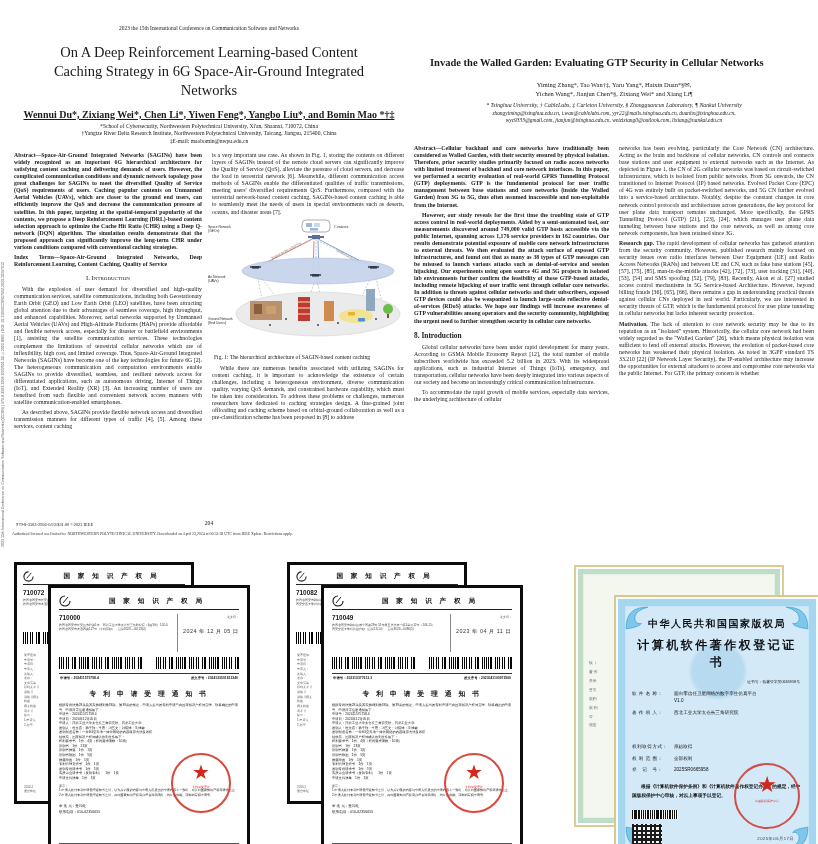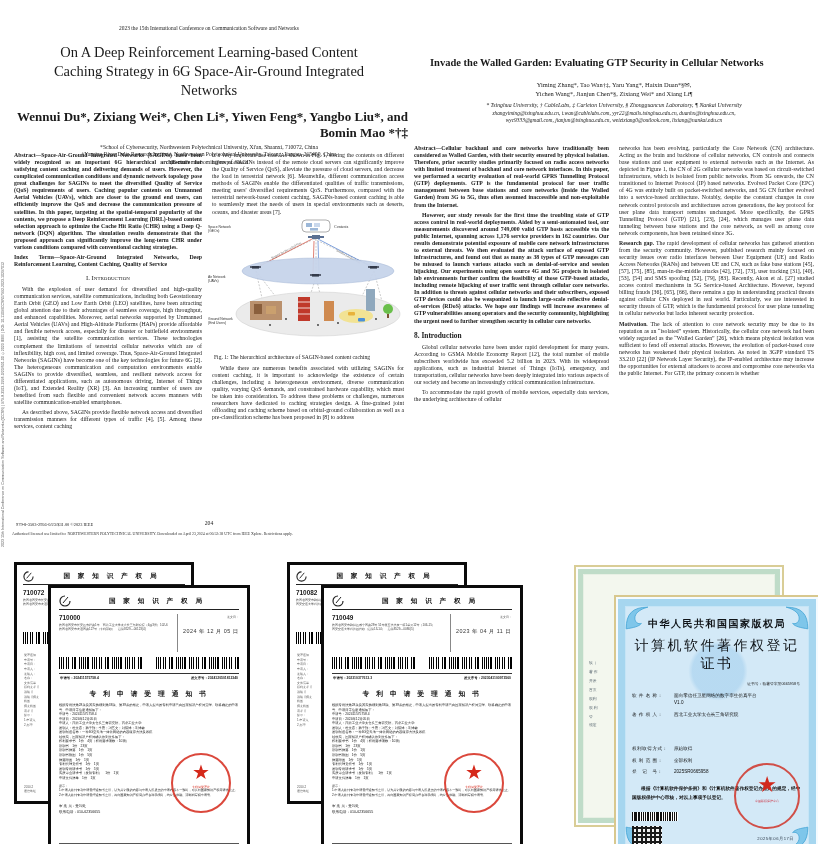--- a/index.html
+++ b/index.html
@@ -12,21 +12,21 @@
              writing-mode:vertical-rl;transform:rotate(180deg);
              font-family:"Liberation Sans", sans-serif;font-size:3.6px;color:#555;overflow:hidden;}
 
   
   .paper{position:absolute;background:#fff;}
   .paper-left{left:10px;top:2px;width:398px;height:530px;}
   .paper-right{left:410px;top:0;width:408px;height:532px;}
 
   .conf-header{text-align:center;font-size:5.4px;color:#222;margin-top:6px;}
   .lp-title{font-size:14.5px;font-weight:normal;text-align:center;line-height:1.3;margin:12px 28px 0;}
-  .lp-authors{text-align:right;font-size:13px;font-weight:600;margin-top:9px;}
+  .lp-authors{text-align:center;font-size:10px;font-weight:600;margin-top:9px;text-decoration:underline;}
   .lp-affils{text-align:center;font-size:5.6px;margin-top:3px;line-height:1.35;}
 
   .cols{position:absolute;left:4px;right:4px;display:flex;gap:10px;overflow:hidden;}
   .lp-cols{top:133px;height:362px;}
   .rp-cols{top:128px;height:398px;}
   .col{width:192px;font-size:5.8px;line-height:1.22;text-align:justify;}
   .col p{margin:0 0 3px 0;}
   .abs{font-weight:bold;}
   .ind{text-indent:8px;}
   .sec-head{text-align:center;font-variant:small-caps;font-size:6.6px;margin:6px 0 4px;}
@@ -88,21 +88,21 @@
   .cert-front{position:absolute;left:58px;top:38px;width:206px;height:266px;z-index:2;box-sizing:border-box;
               background:#d3e9f7;border:2px solid #d8c88e;
               box-shadow:inset 0 0 0 2px #f4fbff, inset 0 0 0 9px #a6d6ef, inset 0 0 0 10px #c6e5f6;
               padding:20px 16px 10px;}
   .cert-wm{position:absolute;left:72px;top:44px;width:60px;height:60px;border-radius:50%;
            background:radial-gradient(circle,rgba(150,200,235,.45) 0 60%,rgba(150,200,235,0) 70%);}
   .corner{position:absolute;width:26px;height:26px;}
   .c-tl{left:8px;top:8px;} .c-tr{right:8px;top:8px;transform:scaleX(-1);}
   .c-bl{left:8px;bottom:8px;transform:scaleY(-1);} .c-br{right:8px;bottom:8px;transform:scale(-1,-1);}
   .cert-h1{text-align:center;font-weight:bold;font-size:10px;letter-spacing:1.5px;color:#101418;position:relative;}
-  .cert-h2{text-align:center;font-weight:normal;font-size:14px;letter-spacing:2.5px;color:#101418;margin-top:6px;position:relative;}
+  .cert-h2{text-align:center;font-weight:bold;font-size:12px;letter-spacing:2.5px;color:#101418;margin-top:6px;position:relative;}
   .cert-no{text-align:right;font-size:3.8px;color:#222;margin:8px 2px 0 0;position:relative;}
   .cert-fields{margin-top:7px;position:relative;}
   .cert-row{display:flex;font-size:4.6px;line-height:1.5;margin-top:5px;color:#111;}
   .cert-row .lbl{width:42px;letter-spacing:.5px;flex-shrink:0;}
   .cert-row .val{flex:1;}
   .cert-gap{height:22px;}
   .cert-statement{font-size:4.7px;font-weight:bold;line-height:1.9;margin-top:9px;text-indent:9px;color:#111;position:relative;}
   .cert-barcode{width:46px;height:9px;margin-top:9px;position:relative;
         background:repeating-linear-gradient(90deg,#111 0 1px,#fff 1px 2px,#111 2px 3.6px,#fff 3.6px 4.4px);}
   .cert-qr{width:30px;height:30px;margin-top:5px;background-color:#f2f2f2;position:relative;

